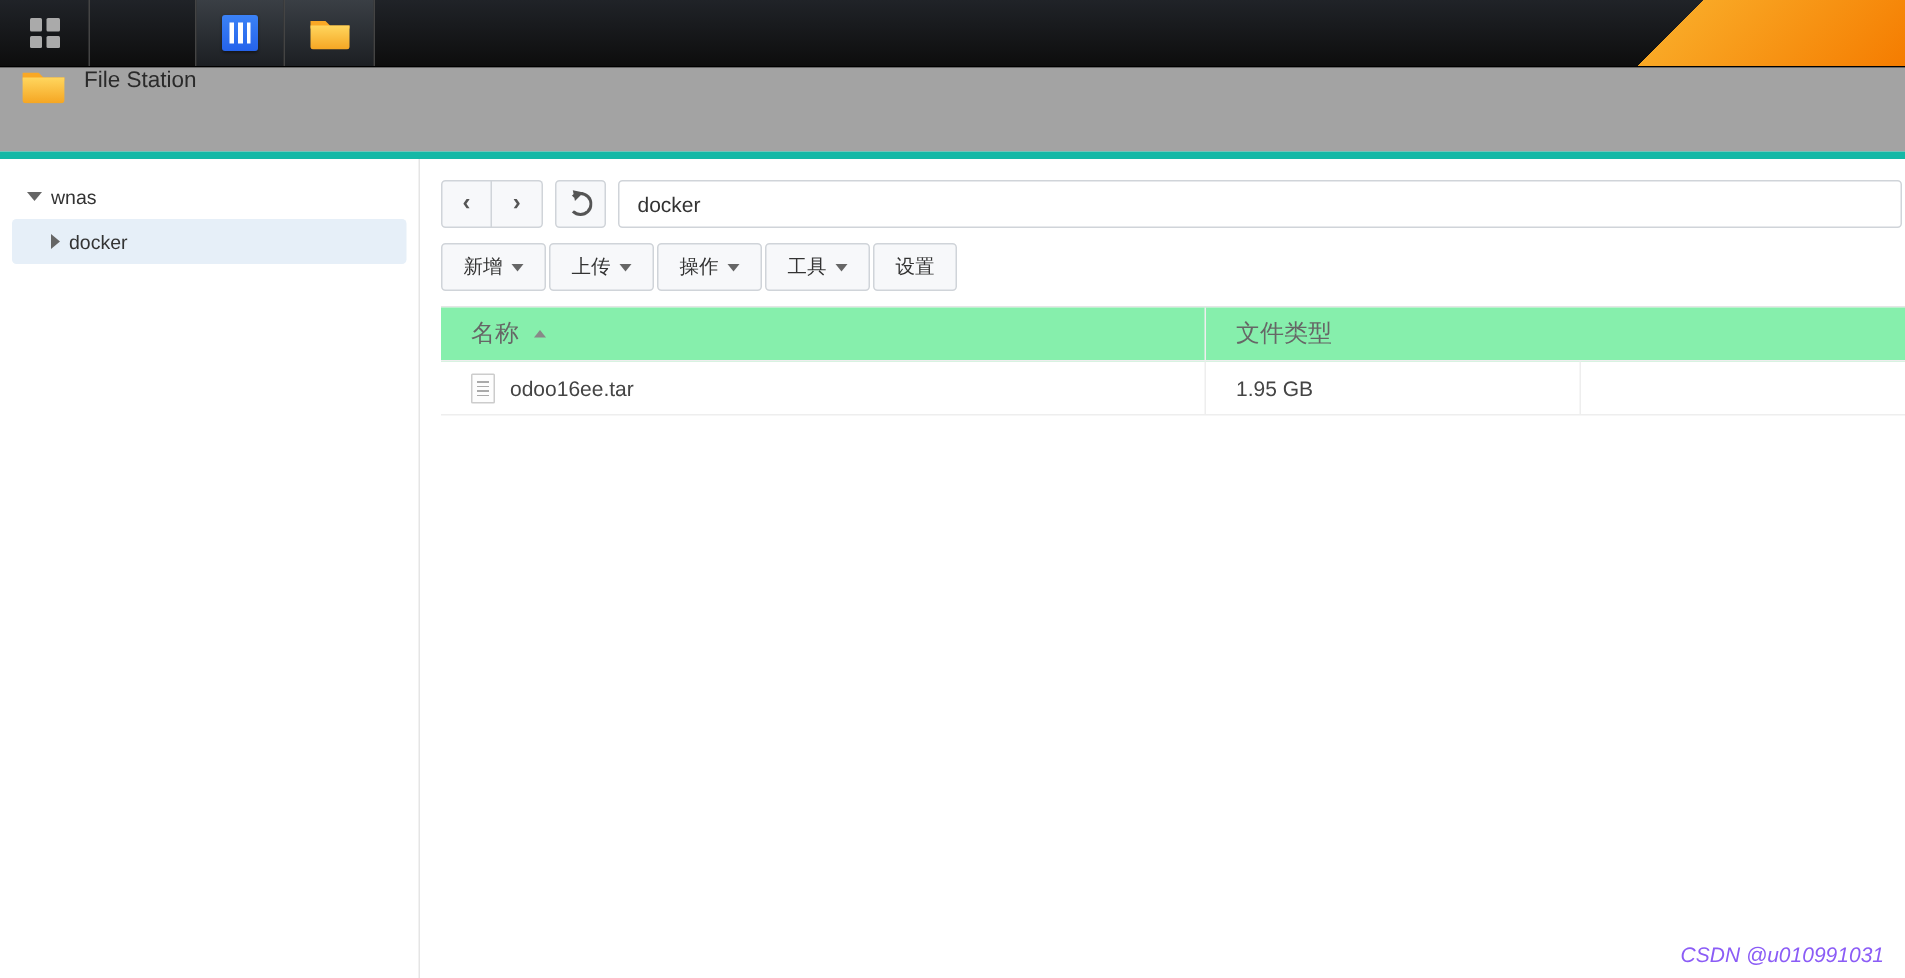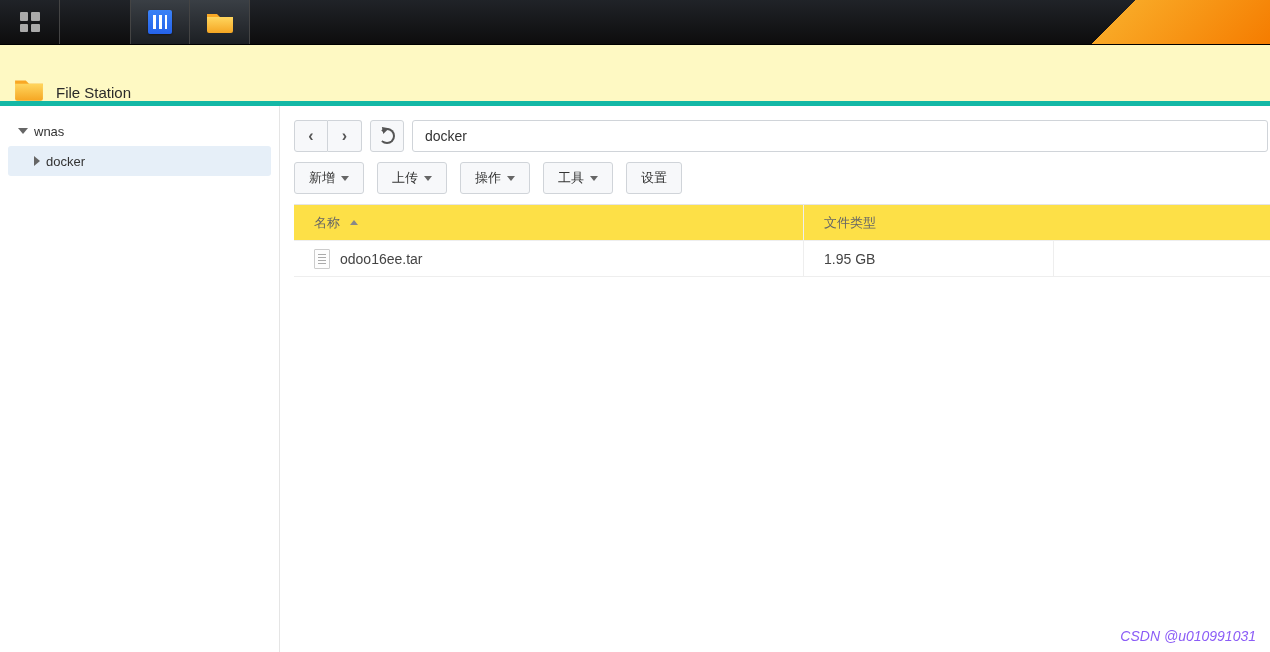--- a/index.html
+++ b/index.html
@@ -14,21 +14,21 @@
   .apps-icon span { background: #aaa; border-radius: 1px; }
   .control-icon { width: 24px; height: 24px; background: linear-gradient(180deg, #3b82f6, #2563eb); border-radius: 2px; display: flex; align-items: center; justify-content: center; box-shadow: 0 1px 2px rgba(0,0,0,0.4); }
   .control-icon::after { content: ""; width: 14px; height: 14px; background: repeating-linear-gradient(90deg, #fff, #fff 3px, transparent 3px, transparent 6px); }
   .orange-wedge {
     position: absolute; right: 0; bottom: 0; width: 400px; height: 45px;
     background: linear-gradient(135deg, transparent 60%, #f9a825 60%, #f57c00 100%);
     pointer-events: none;
   }
 
   
-  .title-row { height: 56px; display: flex; align-items: flex-end; padding: 0 14px; gap: 12px; background: #fef9c3; }
+  .title-row { height: 56px; display: flex; align-items: flex-start; padding: 0 14px; gap: 12px; background: #a3a3a3; }
   .title-text { font-size: 15px; color: #2a2a2a; }
 
   
   .content { flex: 1; display: flex; border-top: 5px solid #14b8a6; }
 
   
   .sidebar { width: 280px; border-right: 1px solid #e5e5e5; padding: 10px 8px; }
   .tree-item { display: flex; align-items: center; gap: 6px; height: 30px; padding: 0 10px; border-radius: 3px; cursor: pointer; color: #333; }
   .tree-item.selected { background: #e6eff8; }
   .tree-toggle { width: 0; height: 0; display: inline-block; }
@@ -41,27 +41,27 @@
   .nav-row { display: flex; align-items: center; gap: 8px; margin-bottom: 10px; padding-right: 2px; }
   .navbtn { width: 34px; height: 32px; border: 1px solid #d0d4d9; background: #f7f8fa; border-radius: 3px; display: flex; align-items: center; justify-content: center; cursor: pointer; color: #555; }
   .navbtn-group { display: flex; }
   .navbtn-group .navbtn:first-child { border-top-right-radius: 0; border-bottom-right-radius: 0; }
   .navbtn-group .navbtn:last-child { border-top-left-radius: 0; border-bottom-left-radius: 0; border-left: none; }
   .chevron { font-size: 16px; font-weight: bold; }
   .refresh-arc { width: 16px; height: 16px; border: 2.5px solid #555; border-left-color: transparent; border-radius: 50%; position: relative; }
   .refresh-arc::after { content: ""; position: absolute; top: -4px; left: -1px; width: 0; height: 0; border-left: 4px solid transparent; border-right: 4px solid transparent; border-bottom: 6px solid #555; transform: rotate(-45deg); }
   .path-box { flex: 1; height: 32px; border: 1px solid #d0d4d9; border-radius: 3px; padding: 0 12px; display: flex; align-items: center; color: #333; background: #fff; font-size: 14px; }
 
-  .toolbar-row { display: flex; gap: 13px; margin-bottom: 10px; }
+  .toolbar-row { display: flex; gap: 2px; margin-bottom: 10px; }
   .tbtn { height: 32px; padding: 0 14px; border: 1px solid #d0d4d9; background: #f7f8fa; border-radius: 3px; display: flex; align-items: center; gap: 6px; cursor: pointer; color: #333; font-size: 13px; }
   .caret { width: 0; height: 0; border-left: 4px solid transparent; border-right: 4px solid transparent; border-top: 5px solid #666; }
 
   .table { border-top: 1px solid #e5e5e5; }
   .thead, .trow { display: flex; align-items: center; height: 36px; border-bottom: 1px solid #eee; }
-  .thead { color: #666; background: #fde047; font-size: 13px; }
+  .thead { color: #666; background: #86efac; font-size: 16px; }
   .th, .td { padding: 0 20px; display: flex; align-items: center; gap: 10px; }
   .col-name { flex: 0 0 510px; border-right: 1px solid #eee; height: 100%; }
   .col-size { flex: 0 0 250px; border-right: 1px solid #eee; height: 100%; }
   .col-type { flex: 1; height: 100%; }
   .sort-arrow { width: 0; height: 0; border-left: 4px solid transparent; border-right: 4px solid transparent; border-bottom: 5px solid #888; display: inline-block; }
   .trow { color: #444; font-size: 14px; }
   .file-icon { width: 16px; height: 20px; border: 1px solid #ccc; border-radius: 1px; position: relative; background: #fdfdfd; flex-shrink: 0; }
   .file-icon::after { content: ""; position: absolute; left: 3px; right: 3px; top: 4px; height: 10px; background: repeating-linear-gradient(0deg, #aaa, #aaa 1px, transparent 1px, transparent 3px); }
 
   .watermark { position: absolute; bottom: 8px; right: 14px; color: #8b5cf6; font-size: 14px; font-style: italic; }

